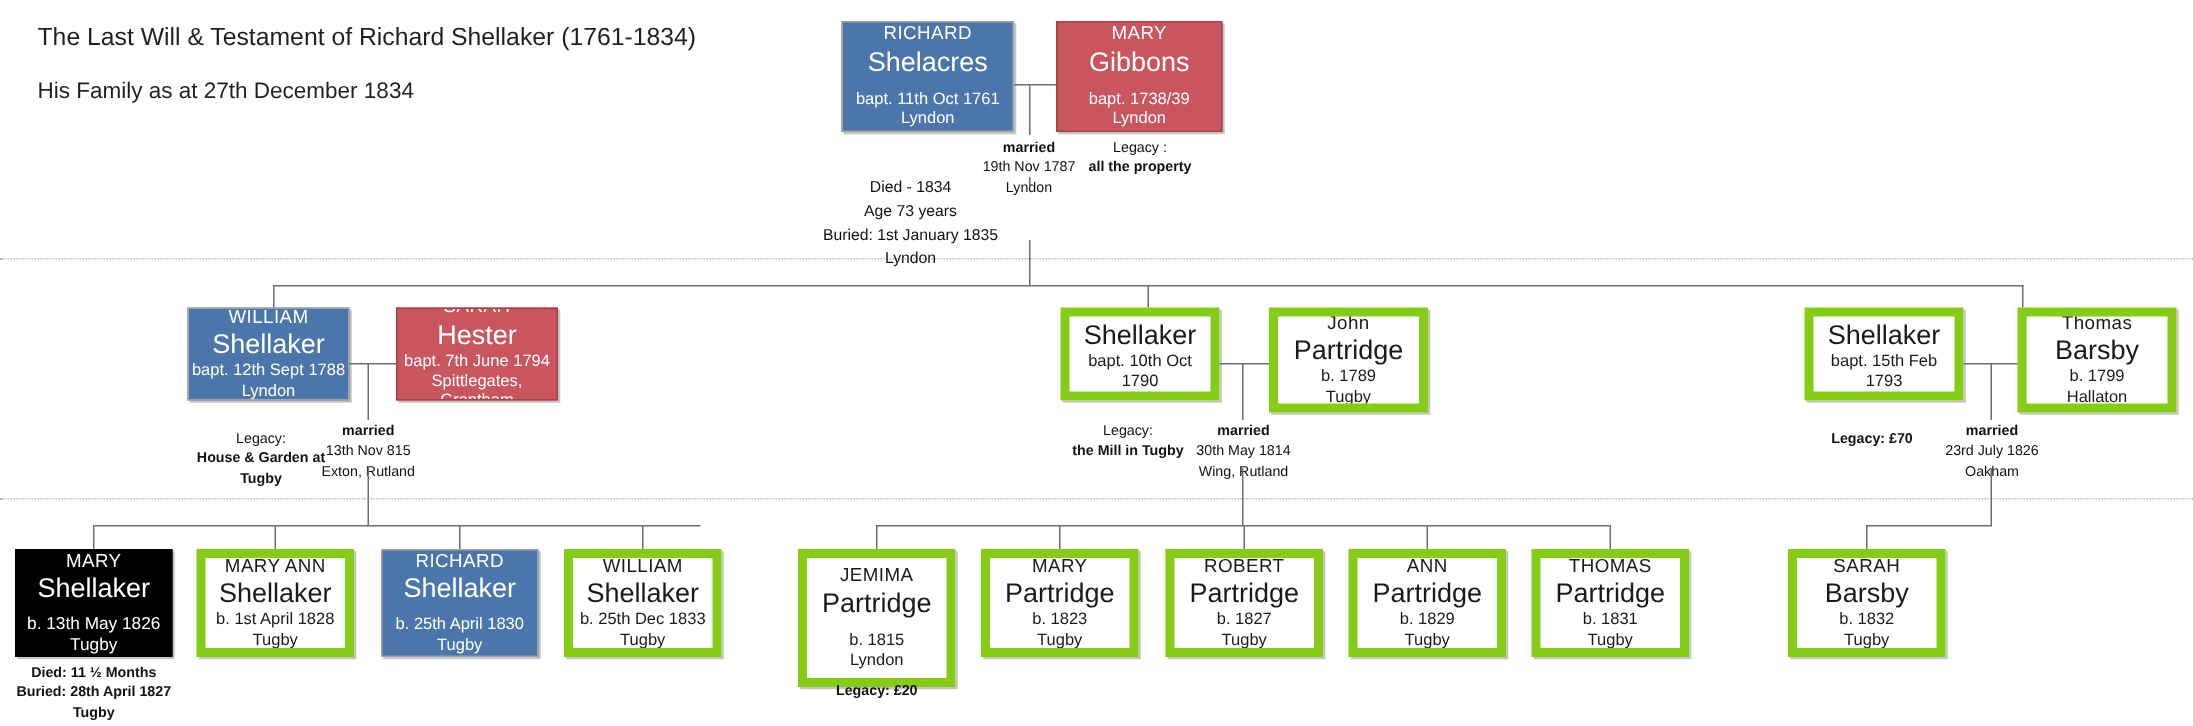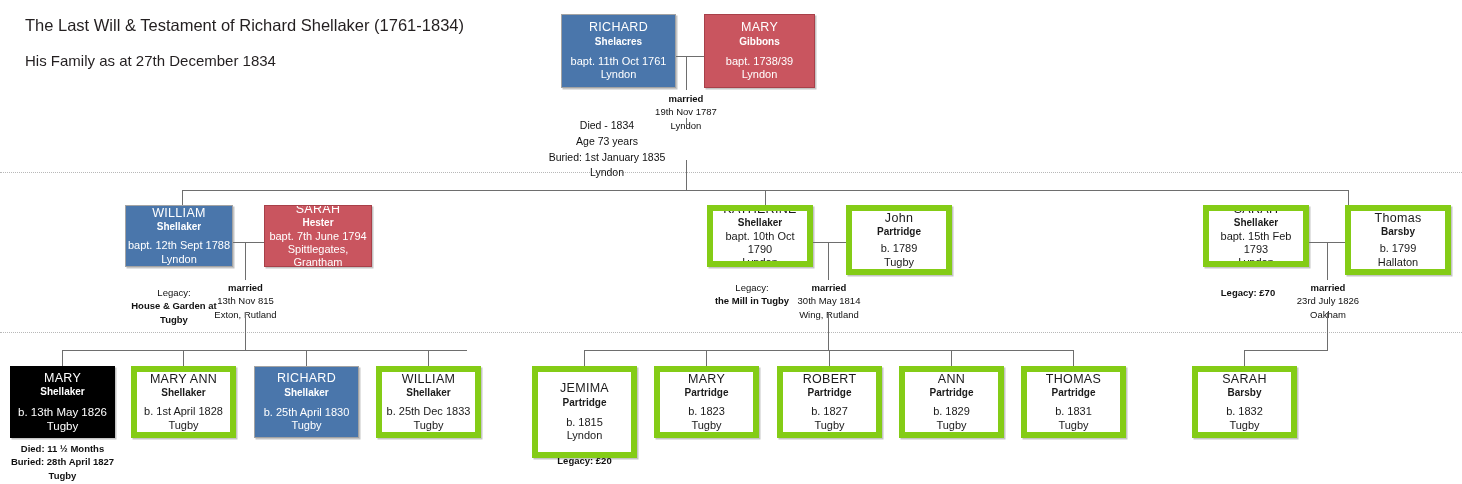--- a/index.html
+++ b/index.html
@@ -34,21 +34,21 @@
   .box{
     position:absolute;
     box-sizing:border-box;
     display:flex;flex-direction:column;
     align-items:center;justify-content:center;
     text-align:center;
     line-height:1.22;
     overflow:hidden;
   }
   .box .nm{font-size:12.5px;letter-spacing:.3px;}
-  .box .sn{font-size:10px;font-weight:bold;}
+  .box .sn{font-size:18px;}
   .box .gap{height:7px;}
   .box .dt{font-size:11px;}
   .box .pl{font-size:11px;}
 
   .box.plain{
     background:#ffffff;
     border:6px solid #84cc16;
     color:#1a1a1a;
     box-shadow:1.5px 1.5px 0 rgba(150,150,150,.55);
   }
@@ -116,20 +116,24 @@
 
   <div class="ln h" style="left:676px;top:56px;width:28px;"></div>
   <div class="ln v" style="left:686px;top:56px;height:34px;"></div>
 
   <div class="note" style="left:626px;top:92px;width:120px;">
     <div class="b">married</div>
     <div>19th Nov 1787</div>
     <div>Lyndon</div>
   </div>
 
+  <div class="note" style="left:700px;top:92px;width:120px;">
+    <div>Legacy :</div>
+    <div class="b">all the property</div>
+  </div>
 
   <div class="note-l" style="left:507px;top:118px;width:200px;">
     <div>Died - 1834</div>
     <div>Age 73 years</div>
     <div>Buried: 1st January 1835</div>
     <div>Lyndon</div>
   </div>
 
   <div class="ln v" style="left:686px;top:118px;height:7px;"></div>
   <div class="ln v" style="left:686px;top:160px;height:30px;"></div>

